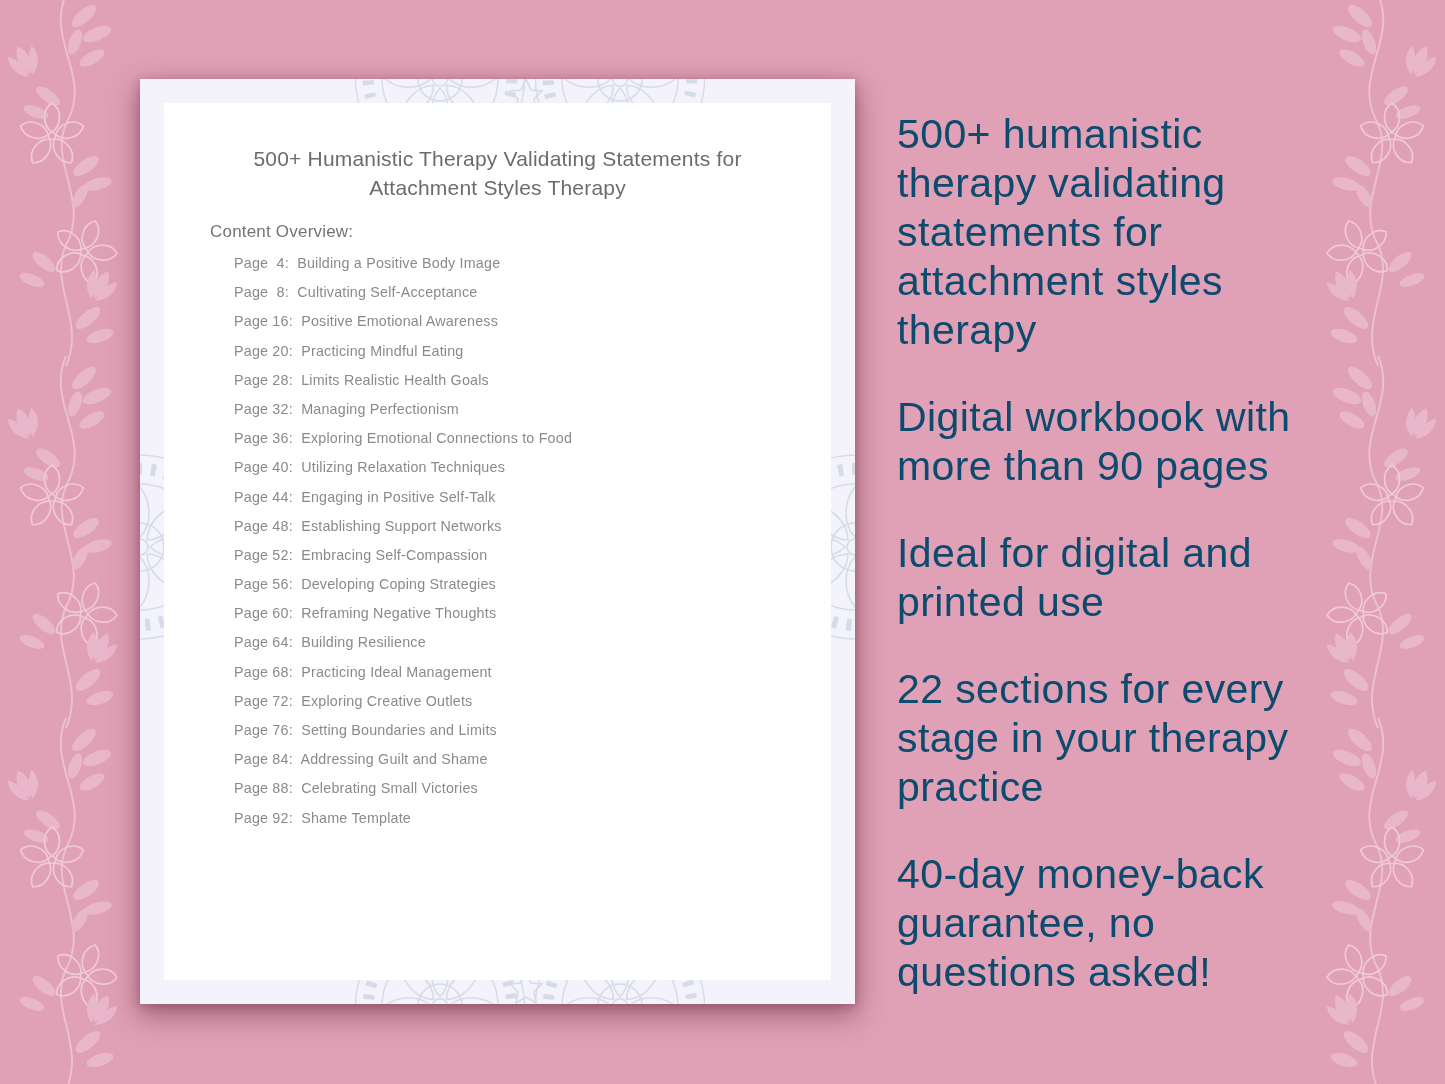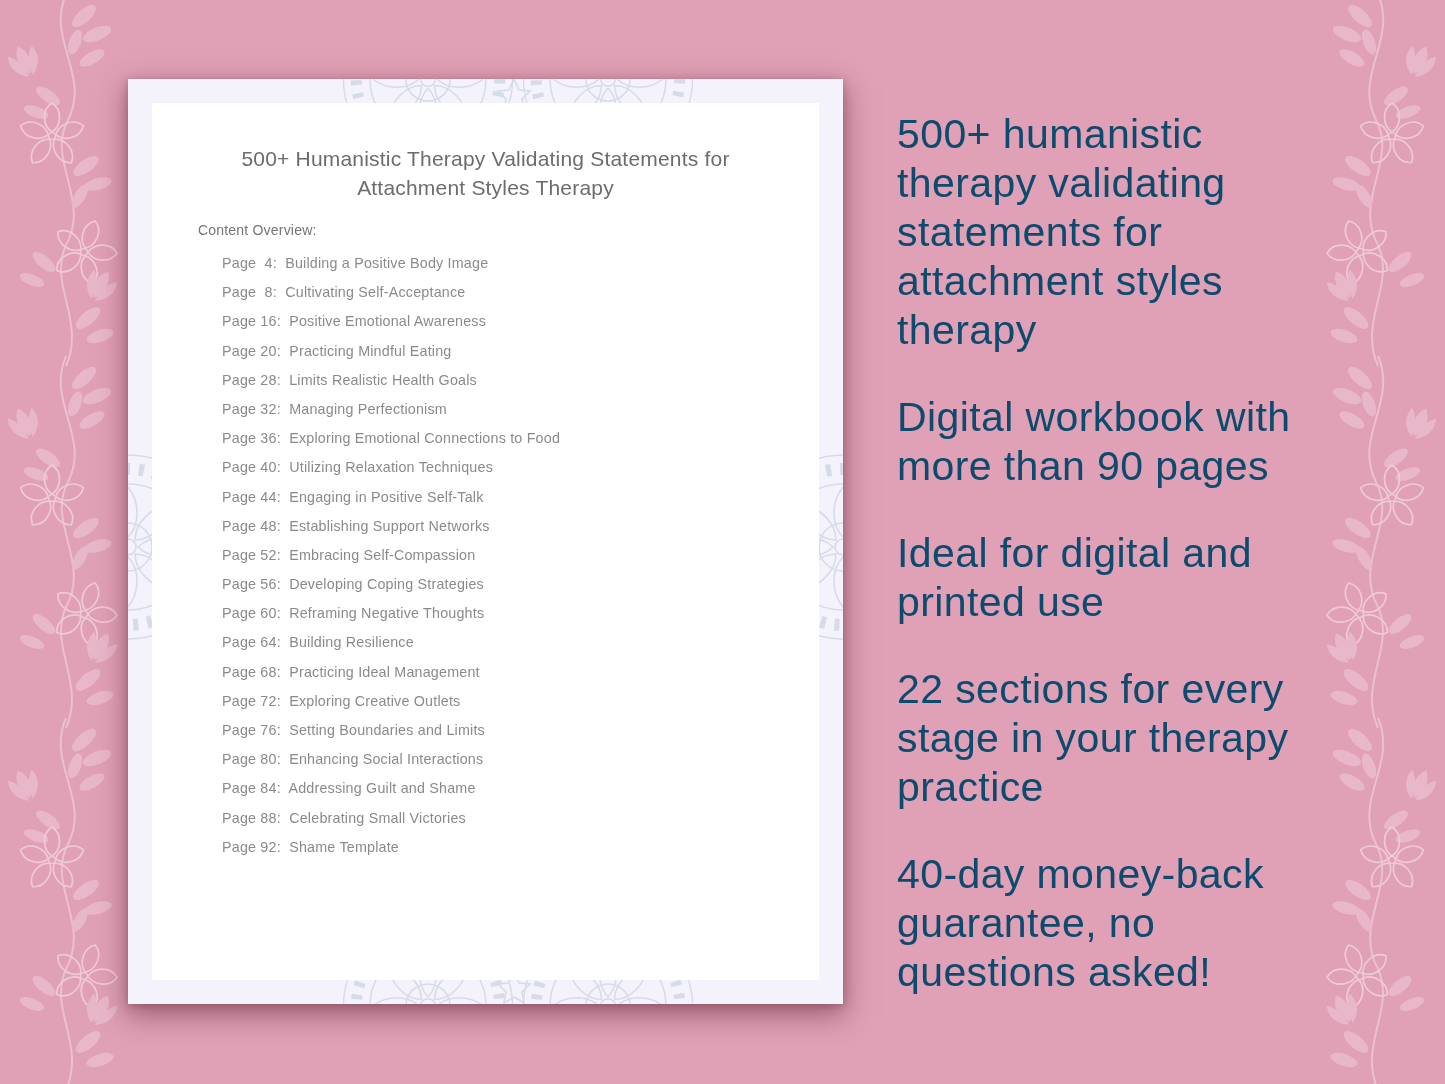--- a/index.html
+++ b/index.html
@@ -7,37 +7,37 @@
     width:1445px;height:1084px;position:relative;overflow:hidden;
     background:#e0a0b5;
     font-family:"Liberation Sans", sans-serif;
   }
   
   .vine{position:absolute;top:0;height:1084px;width:130px;pointer-events:none;}
   .vine-left{left:-4px;}
   .vine-right{left:1318px;transform:scaleX(-1);}
   
   .card{
-    position:absolute;left:128px;top:79px;width:715px;height:925px;
+    position:absolute;left:140px;top:79px;width:715px;height:925px;
     background:#f4f2fb;
     box-shadow:0 10px 26px 2px rgba(108,48,70,0.55), 0 2px 8px rgba(108,48,70,0.35);
     overflow:hidden;
   }
   .ornament{position:absolute;z-index:1;pointer-events:none;}
   .page{
     position:absolute;inset:24px;background:#ffffff;z-index:2;
   }
   .doc-title{
     position:absolute;top:41px;left:20px;right:20px;margin:0;
     font-size:21px;line-height:29px;font-weight:normal;
     color:#6d6b6e;text-align:center;white-space:pre-line;letter-spacing:0.2px;
   }
   .overview-label{
     position:absolute;top:119px;left:46px;
-    font-size:14px;color:#757377;letter-spacing:0.2px;
+    font-size:17px;color:#757377;letter-spacing:0.2px;
   }
   .toc{
     position:absolute;top:146px;left:70px;right:10px;
     font-size:14.3px;color:#8b898d;letter-spacing:0.2px;
   }
   .toc-row{white-space:pre;line-height:29.2px;height:29.2px;}
   
   .pitch-col{
     position:absolute;left:897px;top:0;width:480px;padding-top:110px;
     color:#0c4a6e;font-size:41px;line-height:49px;font-weight:300;
@@ -165,21 +165,20 @@
       <div class="toc-row">Page 40:  Utilizing Relaxation Techniques</div>
       <div class="toc-row">Page 44:  Engaging in Positive Self-Talk</div>
       <div class="toc-row">Page 48:  Establishing Support Networks</div>
       <div class="toc-row">Page 52:  Embracing Self-Compassion</div>
       <div class="toc-row">Page 56:  Developing Coping Strategies</div>
       <div class="toc-row">Page 60:  Reframing Negative Thoughts</div>
       <div class="toc-row">Page 64:  Building Resilience</div>
       <div class="toc-row">Page 68:  Practicing Ideal Management</div>
       <div class="toc-row">Page 72:  Exploring Creative Outlets</div>
       <div class="toc-row">Page 76:  Setting Boundaries and Limits</div>
-      <div class="toc-row">Page 80:  Enhancing Social Interactions</div>
       <div class="toc-row">Page 84:  Addressing Guilt and Shame</div>
       <div class="toc-row">Page 88:  Celebrating Small Victories</div>
       <div class="toc-row">Page 92:  Shame Template</div>
     </div>
   </div>
 </div>
 
 <div class="pitch-col">
   <p class="pitch">500+ humanistic
 therapy validating

